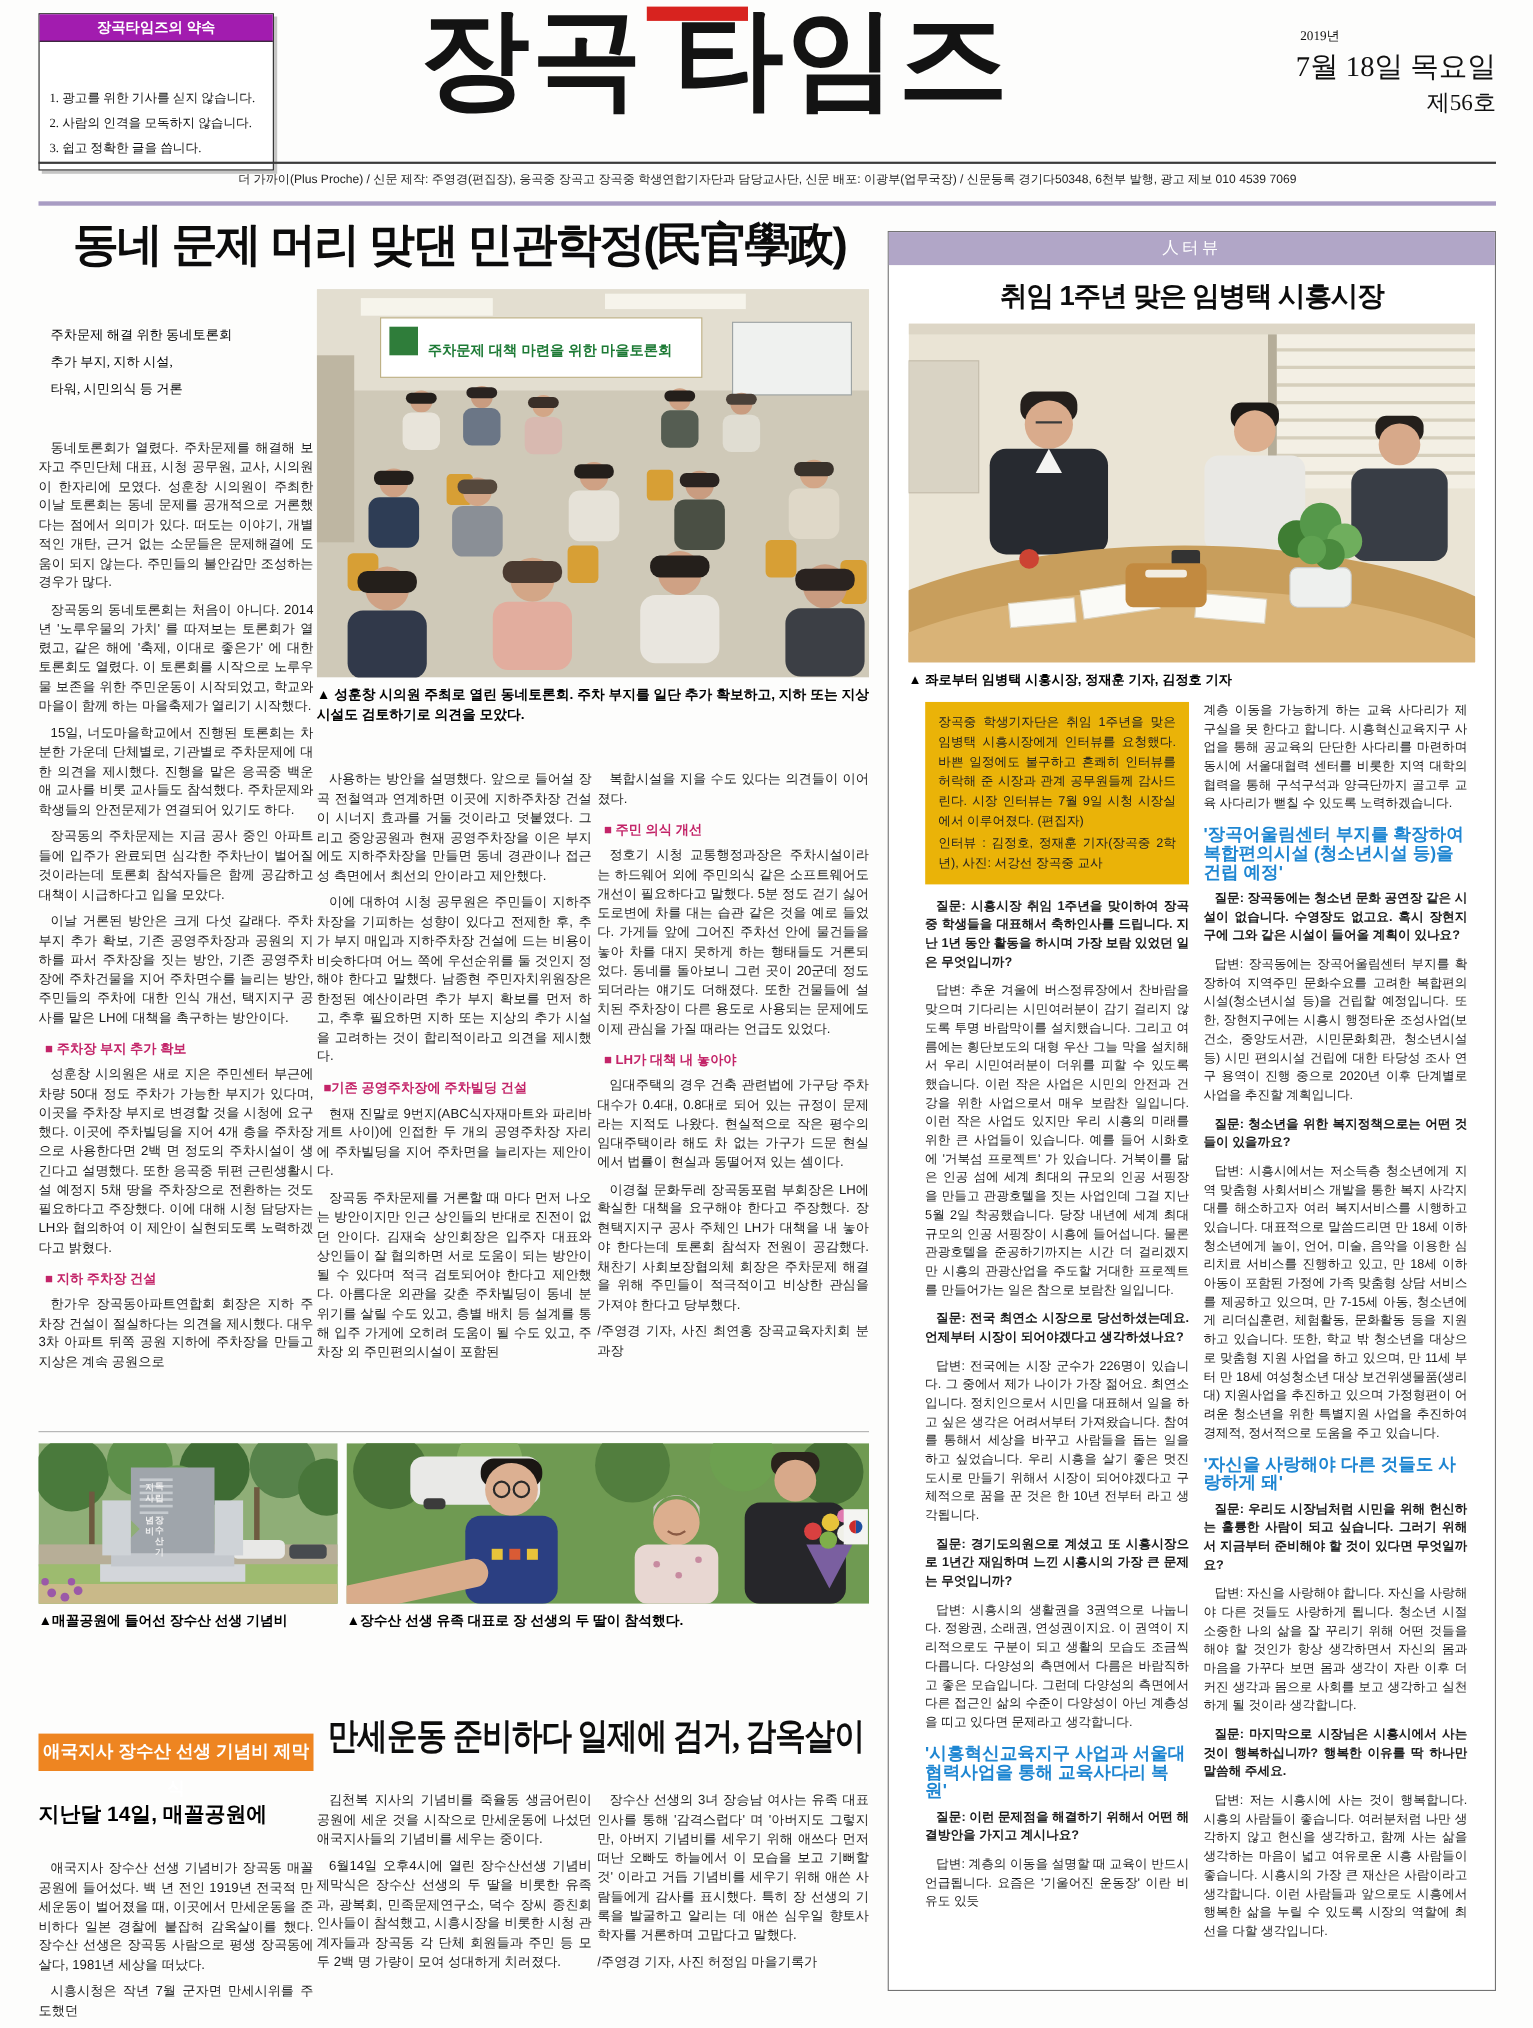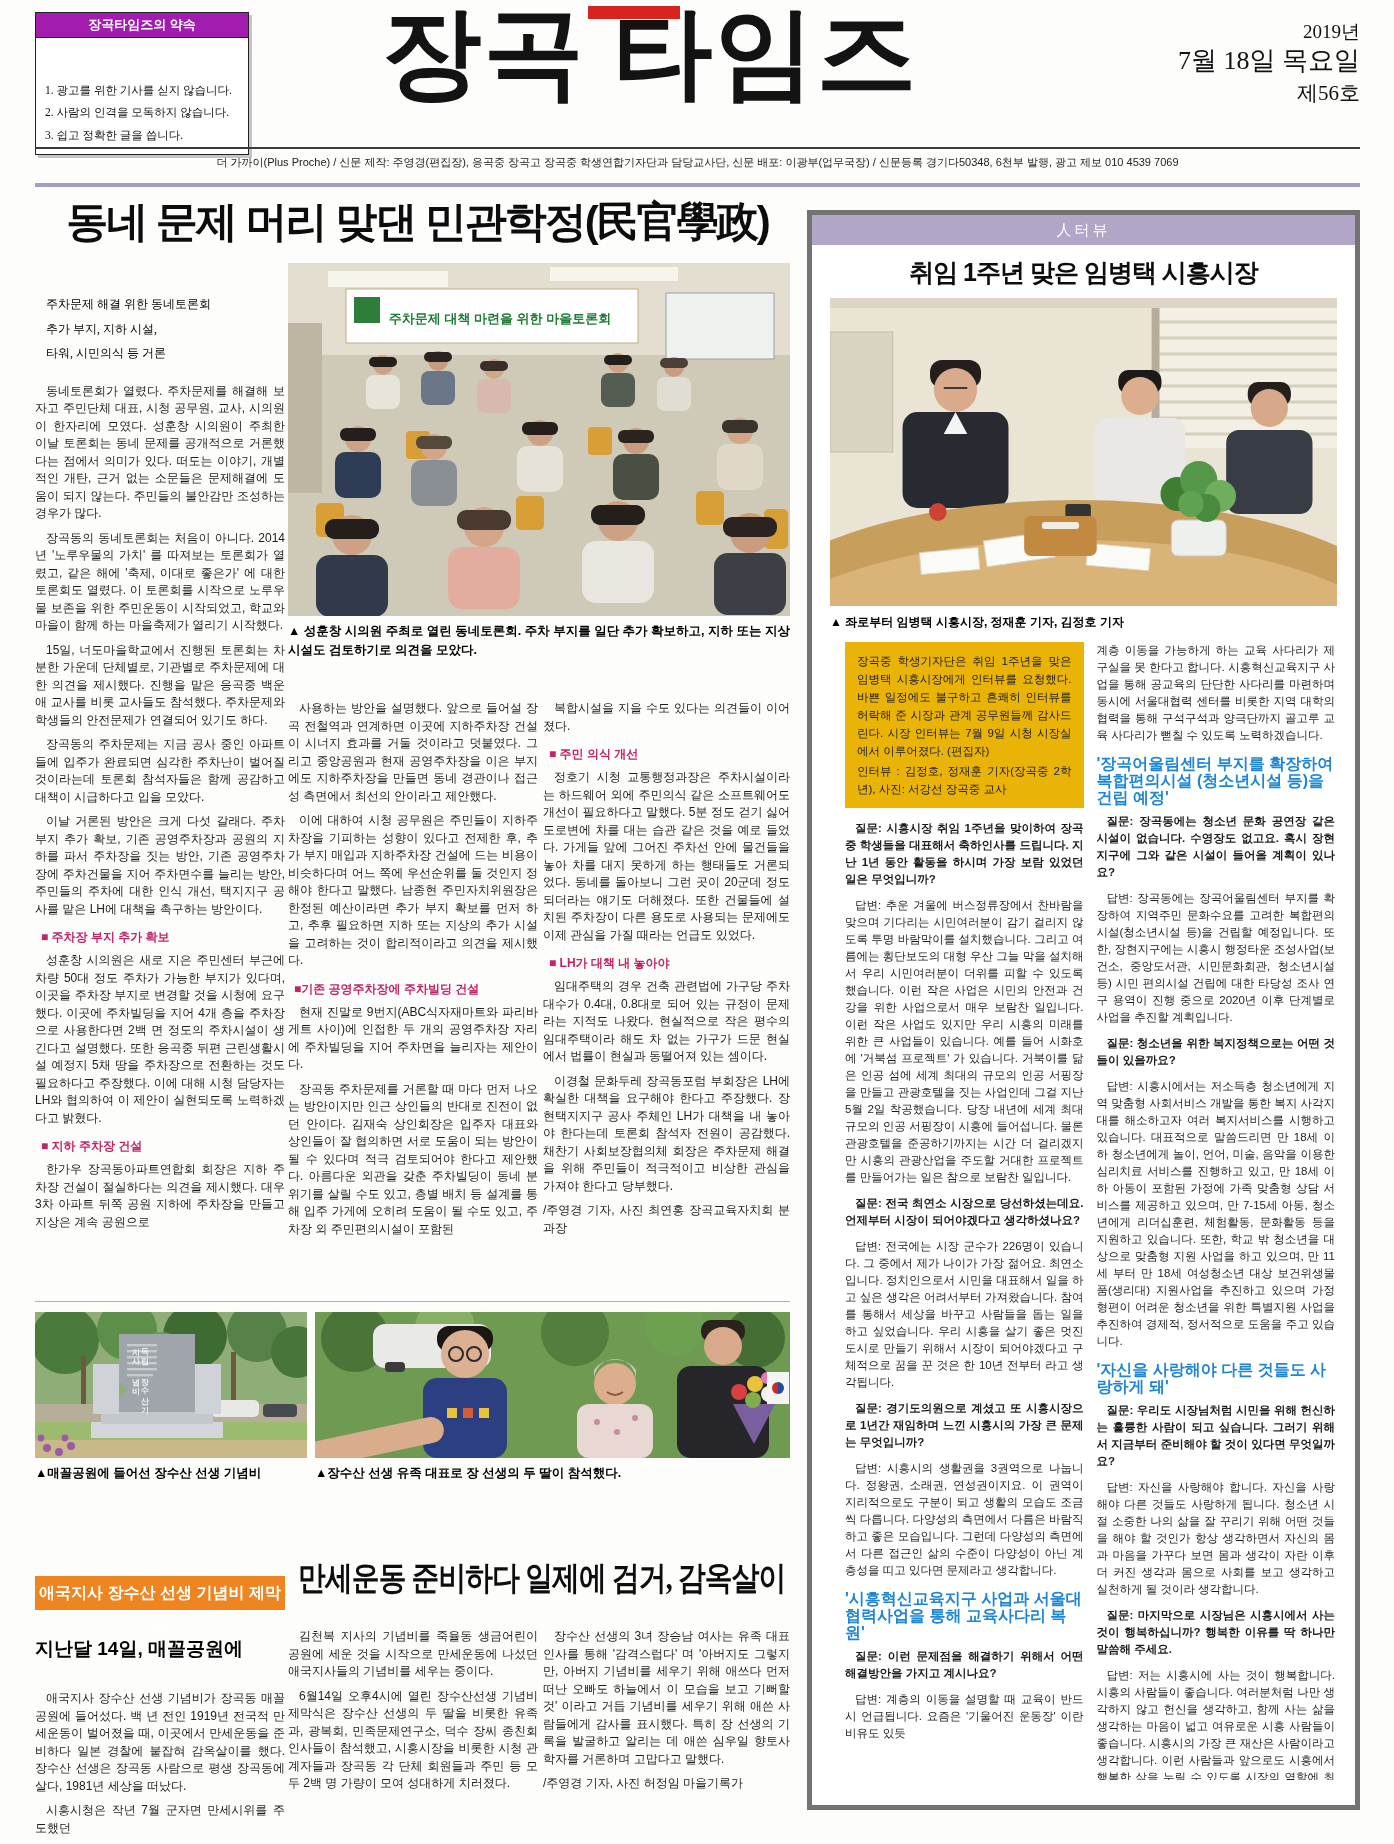--- a/index.html
+++ b/index.html
@@ -7,43 +7,43 @@
         font-family:"Liberation Sans","DejaVu Sans",sans-serif;color:#1c1c1c;}
   .abs{position:absolute;}
   
   .promise{left:35px;top:12px;width:212px;background:#fff;border:1px solid #222;box-shadow:3px 3px 0 rgba(0,0,0,.22);}
   .promise-head{background:#a21caf;color:#fff;font-size:13px;font-weight:700;text-align:center;padding:3px 0;border-bottom:1px solid #222;}
   .promise-items{padding:7px 9px 8px;font-family:"Liberation Serif","DejaVu Serif",serif;font-size:11.5px;line-height:1.95;color:#111;margin-top:34px;}
   .masthead{left:250px;top:0px;width:800px;text-align:center;font-family:"Liberation Serif","DejaVu Serif",serif;
             font-size:100px;font-weight:900;letter-spacing:2px;color:#131313;line-height:1.08;}
   .mast-red{left:588px;top:6px;width:92px;height:13px;background:#d8231f;}
   .dateblock{left:1040px;top:20px;width:320px;text-align:right;font-family:"Liberation Serif","DejaVu Serif",serif;color:#111;}
-  .d-year{font-size:19px;line-height:24px;}
+  .d-year{font-size:12px;line-height:24px;text-align:center;}
   .d-date{font-size:26px;line-height:34px;}
   .d-no{font-size:21px;line-height:30px;}
   .rule-top{left:35px;top:147px;width:1325px;height:2px;background:#3b3b3b;}
   .infoline{left:35px;top:155px;width:1325px;text-align:center;font-size:11px;color:#222;}
   .rule-purple{left:35px;top:183px;width:1325px;height:4px;background:#a89cc3;}
   
   .m-headline{left:35px;top:194px;width:765px;font-size:42px;font-weight:800;letter-spacing:-2px;color:#0c0c0c;white-space:nowrap;text-align:center;}
   .col{overflow:hidden;}
   .m-col1{left:35px;top:296px;width:250px;height:1006px;}
   .m-col2{left:288px;top:700px;width:250px;height:602px;}
   .m-col3{left:543px;top:700px;width:247px;height:602px;}
   .subhead p{margin:0 0 3px;font-family:"Liberation Serif","DejaVu Serif",serif;font-size:23px;line-height:37px;color:#000;}
-  .subhead{margin-bottom:20px;}
+  .subhead{margin-bottom:36px;}
   .body p{font-size:12px;line-height:17.5px;text-align:justify;text-indent:11px;margin:0 0 7px;}
   .sec-title{color:#c32468;font-weight:700;font-size:12px;margin:11px 0 6px;text-indent:6px;}
   .byline{text-align:right;text-indent:0 !important;}
   .photo1{left:288px;top:263px;width:502px;height:353px;}
   .caption{font-size:12.5px;font-weight:600;line-height:19px;color:#000;}
   .m-caption{left:288px;top:622px;width:502px;}
   .rule-mid{left:35px;top:1301px;width:755px;height:1px;background:#b0b0b0;}
   
-  .ibox{left:807px;top:210px;width:553px;height:1600px;background:#fff;border:5px solid #737373;box-sizing:border-box;}
+  .ibox{left:807px;top:210px;width:553px;height:1600px;background:#fff;border:1px solid #737373;box-sizing:border-box;}
   .ibar{height:30px;background:#b1a6c7;color:#fff;font-family:"Liberation Serif","DejaVu Serif",serif;
         font-size:15px;letter-spacing:3px;text-align:center;line-height:30px;}
   .ititle{text-align:center;font-size:25px;font-weight:800;letter-spacing:-1px;margin:11px 0 9px;color:#0c0c0c;}
   .iphoto{margin:0 18px;height:308px;position:relative;}
   .icaption{margin:7px 18px 0;font-size:12px;}
   .icols{display:flex;gap:13px;padding:10px 20px 0 33px;}
   .icol{width:240px;height:1138px;overflow:hidden;}
   .introbox{background:#eab308;padding:10px 12px;margin-bottom:12px;font-size:11.5px;line-height:18px;color:#222;text-align:justify;}
   .introbox .credit{margin-top:2px;}
   .iv{font-size:11.5px;line-height:17px;margin:0 0 9px;text-align:justify;text-indent:10px;}

